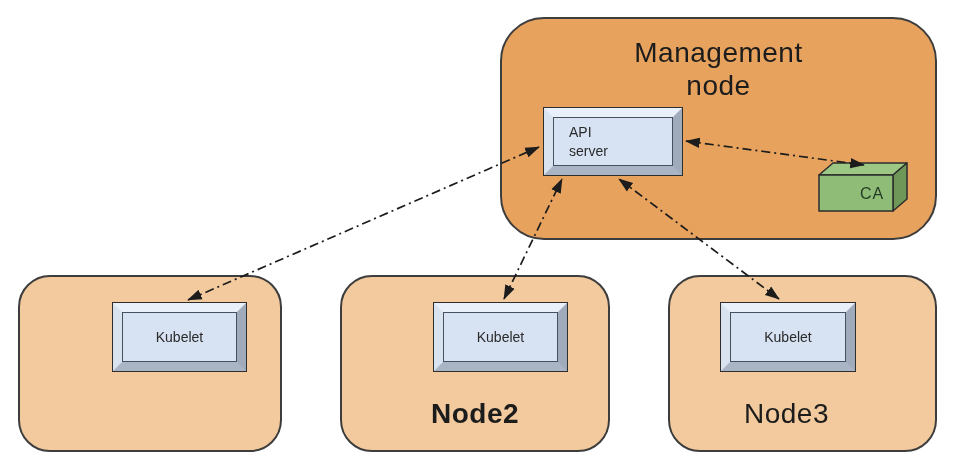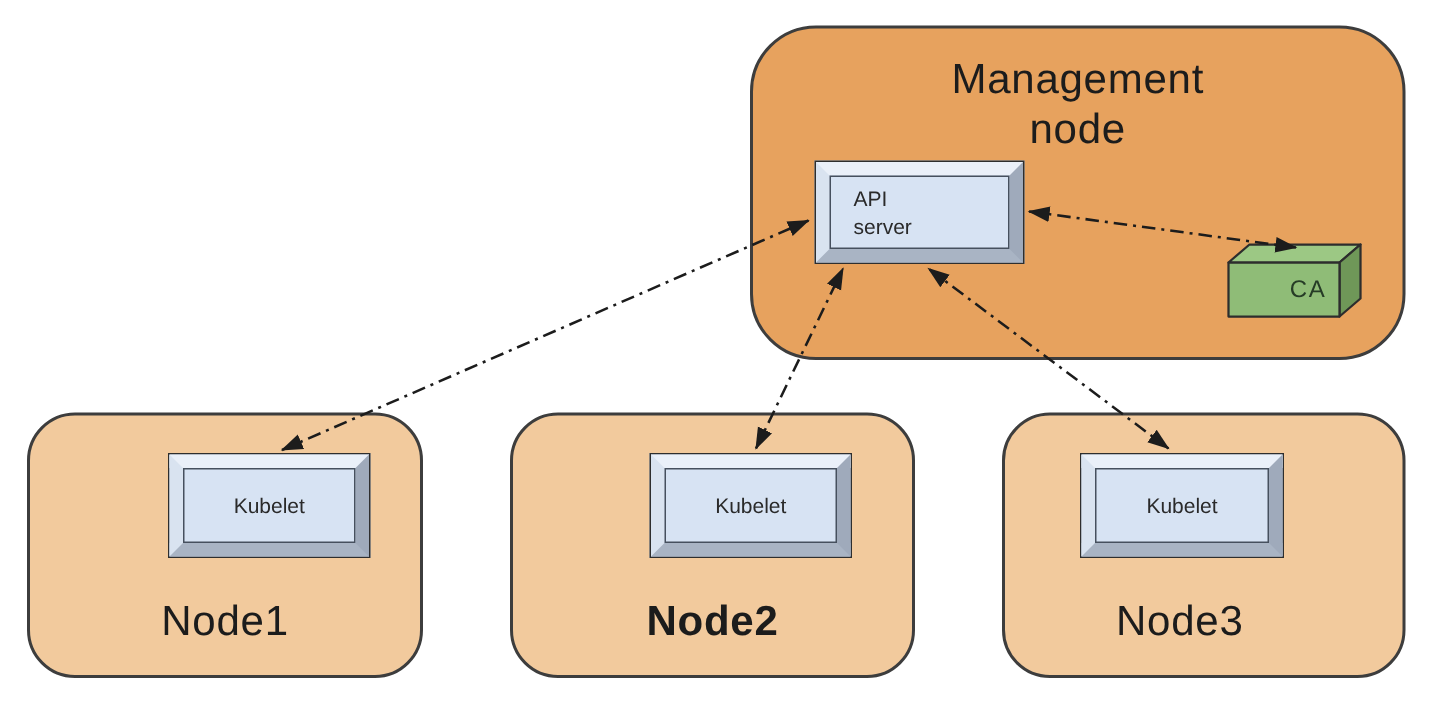--- a/index.html
+++ b/index.html
@@ -129,21 +129,20 @@
 
   <div class="mgmt"></div>
   <div class="mgmt-title">
     <span>Management node</span>
   </div>
 
   <div class="node" style="left:18px; width:264px;"></div>
   <div class="node" style="left:340px; width:270px;"></div>
   <div class="node" style="left:668px; width:269px;"></div>
 
-  <div class="node-label" style="left:18px; width:264px;">Node1</div>
   <div class="node-label" style="left:340px; width:270px;font-weight:bold;">Node2</div>
   <div class="node-label" style="left:652px; width:269px;">Node3</div>
 
   <div class="bevel" style="left:543px; top:107px; width:140px; height:69px;">
     <div class="frame"></div>
     <div class="face left-text">
       <span>API server</span>
     </div>
   </div>
 

